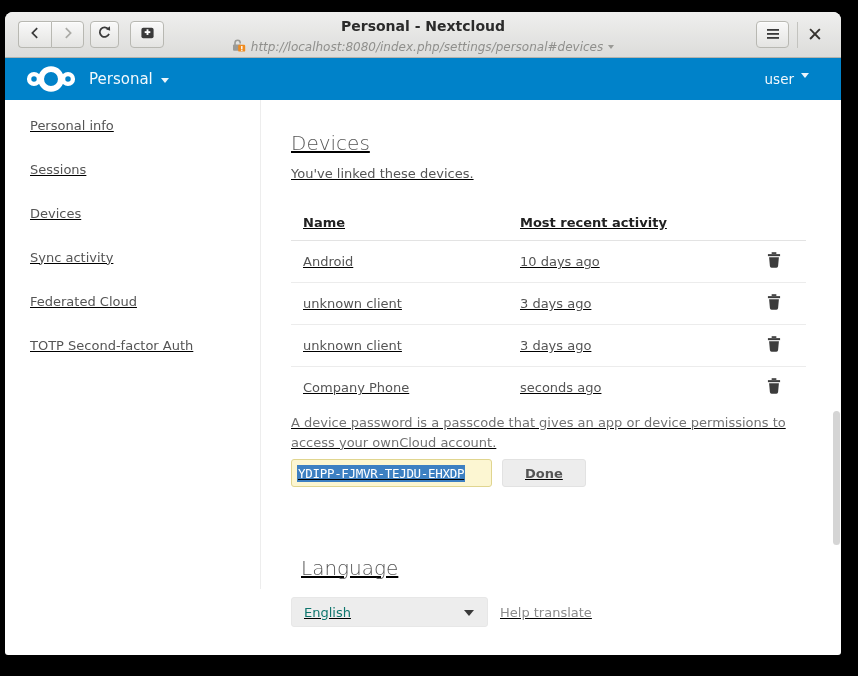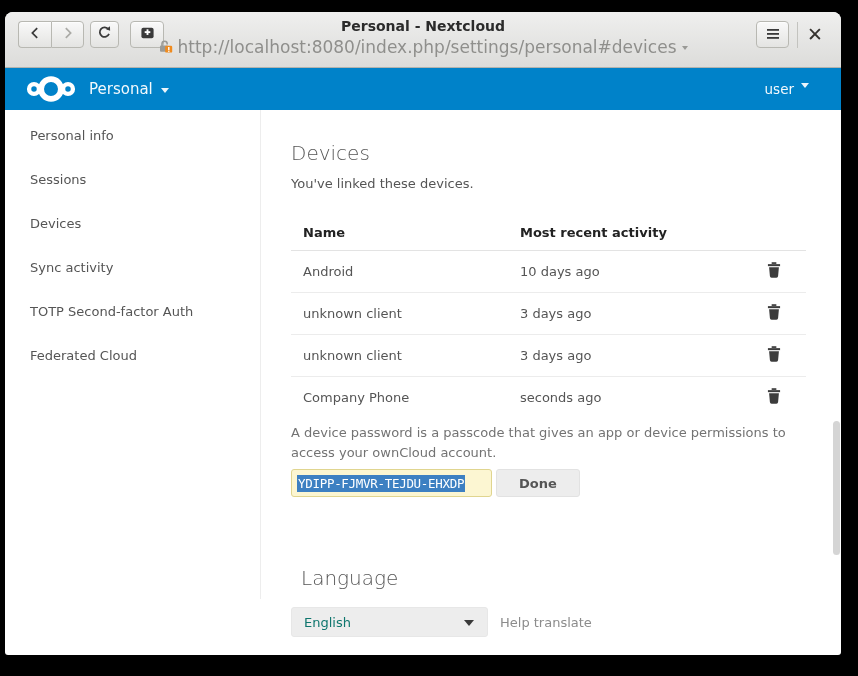--- a/index.html
+++ b/index.html
@@ -4,75 +4,75 @@
 <style>
   * { margin:0; padding:0; box-sizing:border-box; }
   html,body { width:858px; height:676px; background:#000; font-family:"DejaVu Sans", sans-serif; overflow:hidden; }
   .stage { position:relative; width:858px; height:676px; background:#000; }
 
   
   .window { position:absolute; left:5px; top:12px; width:836px; height:643px;
             border-radius:8px 8px 3px 3px; overflow:hidden; background:#fff; }
 
   
-  .titlebar { position:relative; height:56px;
+  .titlebar { position:relative; height:46px;
               background:linear-gradient(#efefee,#dcdcda);
               border-bottom:1px solid #b3b3ae; }
   .tb-btn { background:linear-gradient(#f9f9f9,#e4e4e2); border:1px solid #b8b8b2;
             border-radius:4px; height:27px; display:flex; align-items:center; justify-content:center;
             box-shadow:inset 0 1px rgba(255,255,255,.7); }
   .nav-group { position:absolute; left:13px; top:9px; display:flex; }
   .nav-group .tb-btn { width:33px; border-radius:0; }
   .nav-group .tb-btn:first-child { border-radius:4px 0 0 4px; border-right:none; }
   .nav-group .tb-btn:last-child  { border-radius:0 4px 4px 0; }
   .btn-refresh { position:absolute; left:85px; top:9px; width:29px; }
   .btn-newtab  { position:absolute; left:125px; top:9px; width:34px; }
   .btn-menu    { position:absolute; right:52px; top:9px; width:33px; }
   .tb-sep { position:absolute; right:43px; top:10px; width:1px; height:26px; background:#c3c3bf; }
   .btn-close { position:absolute; right:12px; top:8px; width:28px; height:28px;
                display:flex; align-items:center; justify-content:center;
                font-size:19px; color:#35322e; font-weight:bold; }
   .title-block { position:absolute; left:170px; right:170px; top:4px; text-align:center; }
   .win-title { font-size:14px; font-weight:bold; color:#2b2b2b; line-height:20px;
                font-family:"DejaVu Sans", sans-serif; }
   .url-row { display:flex; align-items:center; justify-content:center; gap:5px; margin-top:1px; }
-  .url-text { font-size:17px; color:#8f8f8c; }
+  .url-text { font-size:12px; color:#8f8f8c;font-style:italic; }
   .url-caret { width:0; height:0; border-left:3.5px solid transparent; border-right:3.5px solid transparent;
                border-top:4px solid #9a9a96; margin-top:1px; }
 
   
   .nc-header { height:42px; background:#0082c9; display:flex; align-items:center; padding:0 20px; }
   .nc-logo { margin-right:12px; display:flex; align-items:center; }
   .nc-appmenu { display:flex; align-items:center; gap:8px; color:rgba(255,255,255,.95); font-size:15px; }
   .nc-user { margin-left:auto; margin-right:12px; display:flex; gap:7px;
              color:rgba(255,255,255,.95); font-size:13.5px; }
   .tri-white { width:0; height:0; border-left:4.5px solid transparent; border-right:4.5px solid transparent;
                border-top:5px solid rgba(255,255,255,.92); margin-top:2px; }
 
   
-  .content { position:relative; display:flex; height:489px; background:#fff; }
+  .content { position:relative; display:flex; height:489px; background:#fff;text-decoration:underline; }
   .sidebar { width:256px; border-right:1px solid #ededed; padding-top:3px; flex:none; }
   .side-item { height:44px; display:flex; align-items:center; padding-left:25px;
                font-size:13px; color:#555; }
   .main { flex:1; padding:31px 0 0 30px; }
 
   h2.section-title { font-size:20px; font-weight:300; color:#555; line-height:24px; }
   .subtitle { font-size:13px; color:#555; margin-top:11px; }
 
   table.devices { border-collapse:collapse; table-layout:fixed; width:515px; margin-top:27px; }
   table.devices col.c1 { width:217px; } table.devices col.c2 { width:213px; } table.devices col.c3 { width:85px; }
   table.devices th { text-align:left; font-size:13px; color:#222; font-weight:bold;
                      padding:7px 12px 10px 12px; border-bottom:1px solid #e3e3e3; }
   table.devices td { font-size:13px; color:#555; padding:11px 12px; }
   table.devices tbody tr + tr td { border-top:1px solid #ececec; }
   td.trash-cell { text-align:right; padding-right:25px !important; }
   .trash-btn { display:inline-block; background:none; border:none; cursor:pointer; padding:0; line-height:0; }
 
   .note { font-size:13px; color:#737373; line-height:19.5px; width:512px; margin-top:5px; }
-  .pw-row { display:flex; align-items:flex-end; gap:4px; margin-top:7px; }
+  .pw-row { display:flex; align-items:flex-end; gap:10px; margin-top:7px; }
   .pw-box { width:201px; height:28px; background:#fcf6d2; border:1px solid #e0d58f; border-radius:3px;
             display:flex; align-items:center; padding:0 5px; overflow:hidden; }
   .pw-sel { font-family:"DejaVu Sans Mono", monospace; font-size:12.5px; letter-spacing:-0.3px;
             background:#3d80c2; color:#fff; padding:1px 1px; white-space:nowrap; }
   .done-btn { height:28px; padding:0 22px; background:#ededed; border:1px solid #e2e2e2; border-radius:3px;
               font-size:13px; font-weight:600; color:#555; font-family:"DejaVu Sans", sans-serif; }
 
   .lang-title { margin-top:69px;margin-left:10px; }
   .lang-row { display:flex; align-items:center; margin-top:17px; }
   .select-box { position:relative; width:197px; height:30px; background:#ededed; border:1px solid #e7e7e7;
@@ -185,24 +185,24 @@
         <div class="side-item">
             <span>Sessions</span>
           </div>
         <div class="side-item">
             <span>Devices</span>
           </div>
         <div class="side-item">
             <span>Sync activity</span>
           </div>
         <div class="side-item">
+            <span>Federated Cloud</span>
+          </div>
+        <div class="side-item">
             <span>TOTP Second-factor Auth</span>
-          </div>
-        <div class="side-item">
-            <span>Federated Cloud</span>
           </div>
       </div>
 
       <div class="main">
         <h2 class="section-title">Devices</h2>
         <div class="subtitle">You've linked these devices.</div>
 
         <table class="devices">
           <colgroup>
               <col class="c1">

